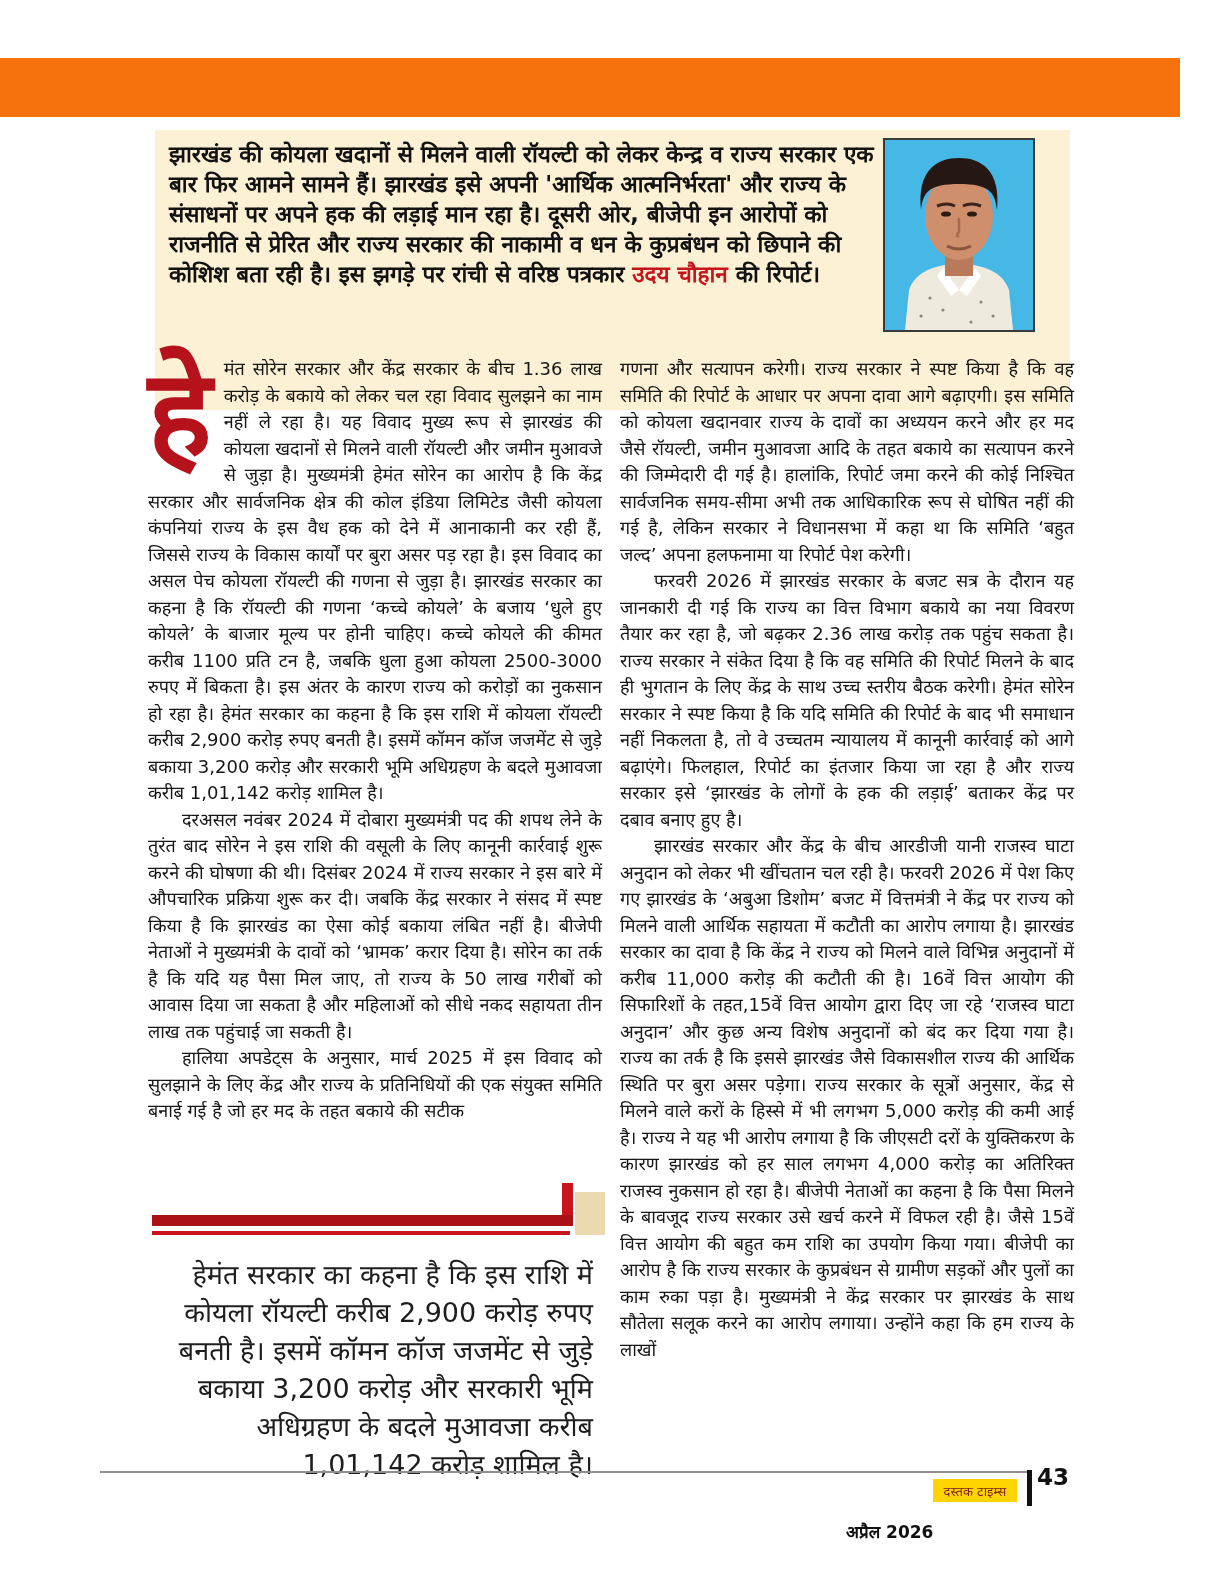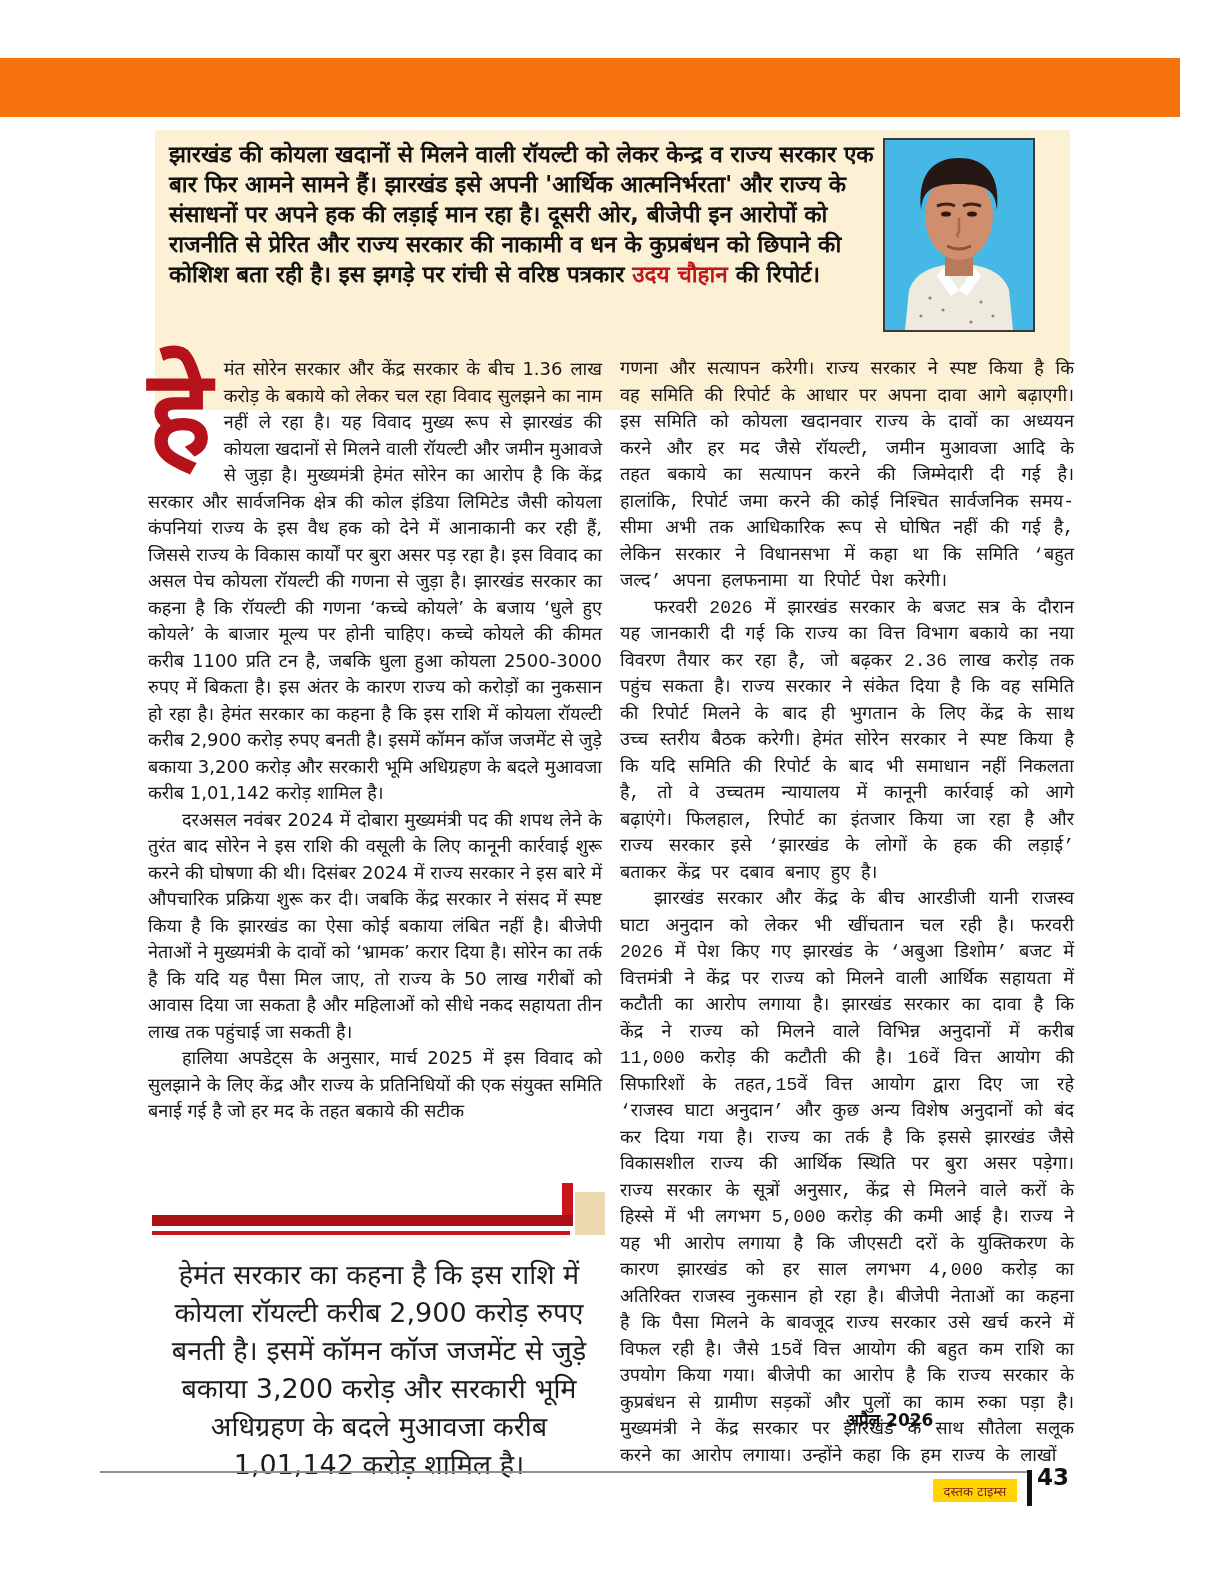--- a/index.html
+++ b/index.html
@@ -10,39 +10,39 @@
   .orange-bar{position:absolute;left:0;top:58px;width:1180px;height:59px;background:#f5720d;}
   .intro-box{position:absolute;left:155px;top:130px;width:915px;height:280px;background:#fcf0d5;}
   .intro-text{
     position:absolute;left:14px;top:9px;width:706px;
     font-size:22.5px;line-height:30px;font-weight:bold;color:#121212;text-align:left;
   }
   .reporter-name{color:#c3161c;}
   .photo-frame{position:absolute;left:728px;top:8px;width:148px;height:190px;border:2px solid #3a3a3a;background:#45b8e6;overflow:hidden;}
   .col{position:absolute;top:356px;width:454px;}
   .col1{left:148px;}
-  .col2{left:620px;font-family:Liberation Mono, monospace;}
+  .col2{left:620px;}
   .col p{margin:0;font-size:18px;line-height:26.5px;text-align:justify;color:#161616;}
   .col p.indent{text-indent:34px;}
   .dropcap{
     float:left;color:#b5121b;font-weight:bold;
     font-size:120px;line-height:104px;height:118px;
     margin:6px 12px 0 0;
   }
   .section-heading{font-size:23px;font-weight:bold;color:#111;margin:16px 0 8px 0;line-height:28px;}
   .deco-bar-thick{position:absolute;left:152px;top:1215px;width:421px;height:11px;background:#ab1015;}
   .deco-bar-thin{position:absolute;left:152px;top:1231px;width:418px;height:4px;background:#c8151b;}
   .deco-bar-vert{position:absolute;left:562px;top:1183px;width:11px;height:43px;background:#c8151b;}
   .deco-square{position:absolute;left:575px;top:1192px;width:30px;height:43px;background:#ecd9b0;}
   .pull-quote{
     position:absolute;left:165px;top:1256px;width:428px;
-    font-size:27px;line-height:38px;color:#1d1d1d;text-align:center;
+    font-size:27px;line-height:38px;color:#1d1d1d;text-align:right;
   }
   .footer-rule{position:absolute;left:100px;top:1471px;width:930px;height:2px;background:#8f8f8f;}
-  .footer-date{position:absolute;left:846px;top:1408px;font-size:17px;font-weight:bold;color:#111;}
+  .footer-date{position:absolute;left:846px;top:1520px;font-size:17px;font-weight:bold;color:#111;}
   .footer-logo{
     position:absolute;left:933px;top:1479px;width:84px;height:23px;
     background:#ffd400;color:#7f1d1d;font-size:13px;font-weight:normal;
     display:flex;align-items:center;justify-content:center;white-space:nowrap;overflow:hidden;
   }
   .footer-bar{position:absolute;left:1027px;top:1470px;width:5px;height:36px;background:#111;}
   .footer-page{position:absolute;left:1037px;top:1464px;font-size:23px;font-weight:bold;color:#111;}
 </style>
 </head>
 <body>

